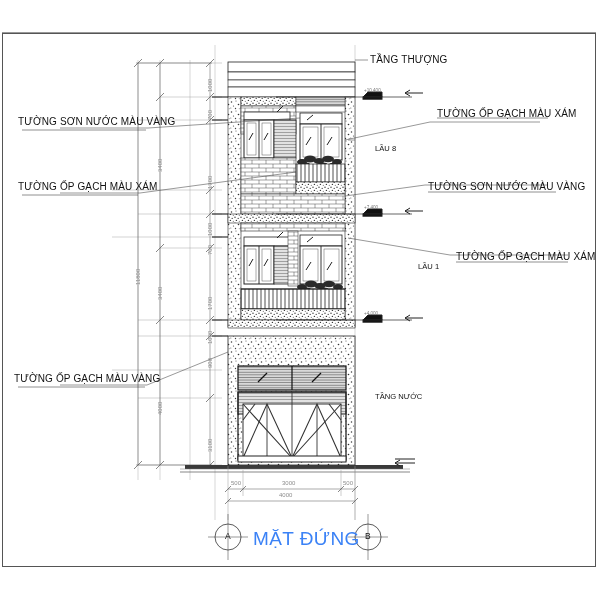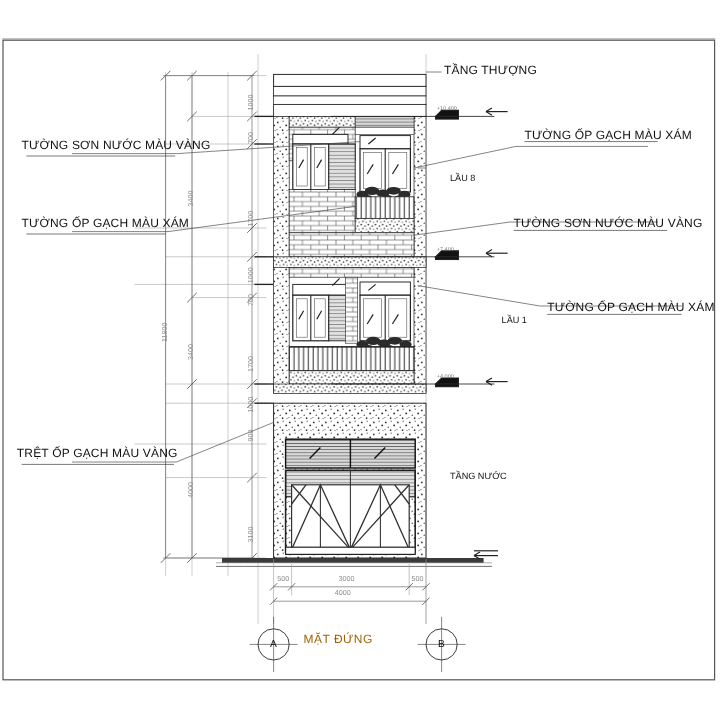--- a/index.html
+++ b/index.html
@@ -8,21 +8,21 @@
   #sheet{position:relative;width:600px;height:600px;background:#fff;}
   .frame{position:absolute;left:2px;top:33px;width:594px;height:534px;
          border:1px solid #555;box-sizing:border-box;}
   .frame::after{content:"";position:absolute;left:-1px;top:-2px;right:-1px;height:1px;background:#999;}
   svg{position:absolute;left:0;top:0;width:600px;height:600px;}
   .lbl{position:absolute;font-size:10px;letter-spacing:.15px;white-space:nowrap;color:#111;}
   .dim{position:absolute;font-size:6px;color:#8d8d8d;white-space:nowrap;}
   .dimv{position:absolute;font-size:6px;color:#8d8d8d;white-space:nowrap;
         transform-origin:0 0;transform:rotate(-90deg);}
   .floorlbl{position:absolute;font-size:7.6px;color:#111;white-space:nowrap;}
-  .title{position:absolute;font-size:10px;color:#a16207;white-space:nowrap;letter-spacing:.4px;}
+  .title{position:absolute;font-size:19px;color:#3b82f6;white-space:nowrap;letter-spacing:.4px;}
   .bub{position:absolute;font-size:8.5px;color:#111;}
   .elev{position:absolute;font-size:4.6px;color:#777;white-space:nowrap;}
 </style>
 </head>
 <body>
 
 <div id="sheet">
 
   <div class="frame"></div>
 
@@ -372,21 +372,21 @@
     </g>
     <g fill="none" stroke="#333" stroke-width="0.8">
       <circle cx="368" cy="537" r="13"></circle>
       <line x1="348" y1="537" x2="388" y2="537" stroke-width="0.5"></line>
       <line x1="368" y1="514" x2="368" y2="560" stroke-width="0.5"></line>
     </g>
   </svg>
 
   <div class="lbl" style="left:18px;top:116px;">TƯỜNG SƠN NƯỚC MÀU VÀNG</div>
   <div class="lbl" style="left:18px;top:181px;">TƯỜNG ỐP GẠCH MÀU XÁM</div>
-  <div class="lbl" style="left:14px;top:373px;">TRỆT ỐP GẠCH MÀU VÀNG</div>
+  <div class="lbl" style="left:14px;top:373px;">TƯỜNG ỐP GẠCH MÀU VÀNG</div>
 
   <div class="lbl" style="left:370px;top:54px;">TẦNG THƯỢNG</div>
   <div class="lbl" style="left:437px;top:108px;">TƯỜNG ỐP GẠCH MÀU XÁM</div>
   <div class="floorlbl" style="left:375px;top:144px;">LẦU 8</div>
   <div class="lbl" style="left:428px;top:181px;">TƯỜNG SƠN NƯỚC MÀU VÀNG</div>
   <div class="lbl" style="left:456px;top:251px;">TƯỜNG ỐP GẠCH MÀU XÁM</div>
   <div class="floorlbl" style="left:379px;top:262px;padding-left:39px;">LẦU 1</div>
   <div class="floorlbl" style="left:375px;top:392px;">TẦNG NƯỚC</div>
 
   <div class="elev" style="left:364px;top:88px;">+10.400</div>

